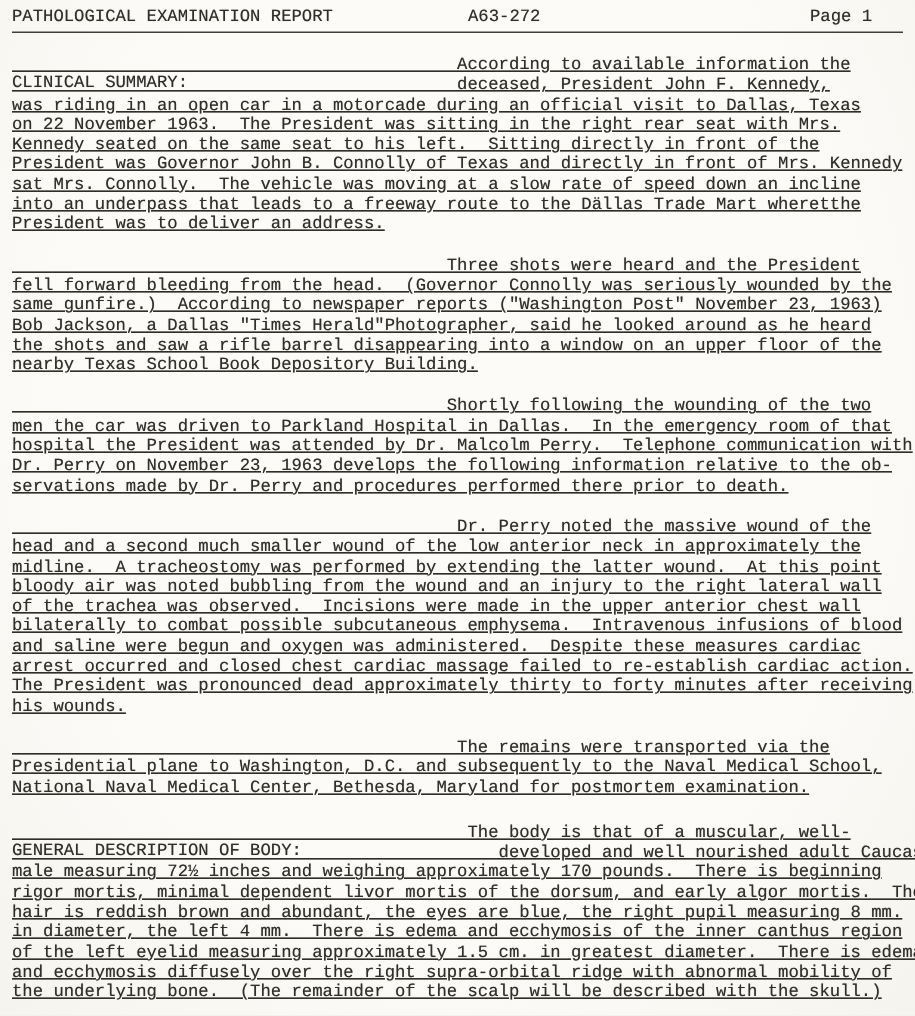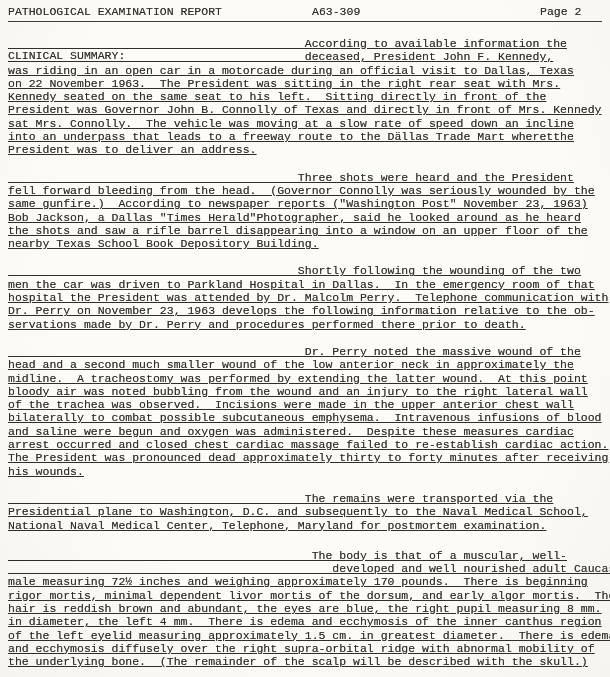--- a/index.html
+++ b/index.html
@@ -40,22 +40,22 @@
     text-decoration: underline;
   }
   .para + .para { margin-top: 14px; }
 </style>
 </head>
 <body>
 
 <div class="page">
   <div class="hdr">
     <span class="title">PATHOLOGICAL EXAMINATION REPORT</span>
-    <span class="case">A63-309</span>
-    <span class="pageno">Page 2</span>
+    <span class="case">A63-272</span>
+    <span class="pageno">Page 1</span>
   </div>
 
   <div class="body">
     <div class="sec">
       <span class="heading">CLINICAL SUMMARY:</span>
       <pre class="para">                                           According to available information the
                                            deceased, President John F. Kennedy,
 was riding in an open car in a motorcade during an official visit to Dallas, Texas
 on 22 November 1963.  The President was sitting in the right rear seat with Mrs.
 Kennedy seated on the same seat to his left.  Sitting directly in front of the
@@ -79,24 +79,25 @@
 midline.  A tracheostomy was performed by extending the latter wound.  At this point
 bloody air was noted bubbling from the wound and an injury to the right lateral wall
 of the trachea was observed.  Incisions were made in the upper anterior chest wall
 bilaterally to combat possible subcutaneous emphysema.  Intravenous infusions of blood
 and saline were begun and oxygen was administered.  Despite these measures cardiac
 arrest occurred and closed chest cardiac massage failed to re-establish cardiac action.
 The President was pronounced dead approximately thirty to forty minutes after receiving
 his wounds.</pre>
       <pre class="para">                                           The remains were transported via the
 Presidential plane to Washington, D.C. and subsequently to the Naval Medical School,
-National Naval Medical Center, Telephone, Maryland for postmortem examination.</pre>
+National Naval Medical Center, Bethesda, Maryland for postmortem examination.</pre>
     </div>
 
     <div class="sec">
+      <span class="heading">GENERAL DESCRIPTION OF BODY:</span>
       <pre class="para">                                            The body is that of a muscular, well-
                                                developed and well nourished adult Caucasian
 male measuring 72½ inches and weighing approximately 170 pounds.  There is beginning
 rigor mortis, minimal dependent livor mortis of the dorsum, and early algor mortis.  The
 hair is reddish brown and abundant, the eyes are blue, the right pupil measuring 8 mm.
 in diameter, the left 4 mm.  There is edema and ecchymosis of the inner canthus region
 of the left eyelid measuring approximately 1.5 cm. in greatest diameter.  There is edema
 and ecchymosis diffusely over the right supra-orbital ridge with abnormal mobility of
 the underlying bone.  (The remainder of the scalp will be described with the skull.)</pre>
     </div>

